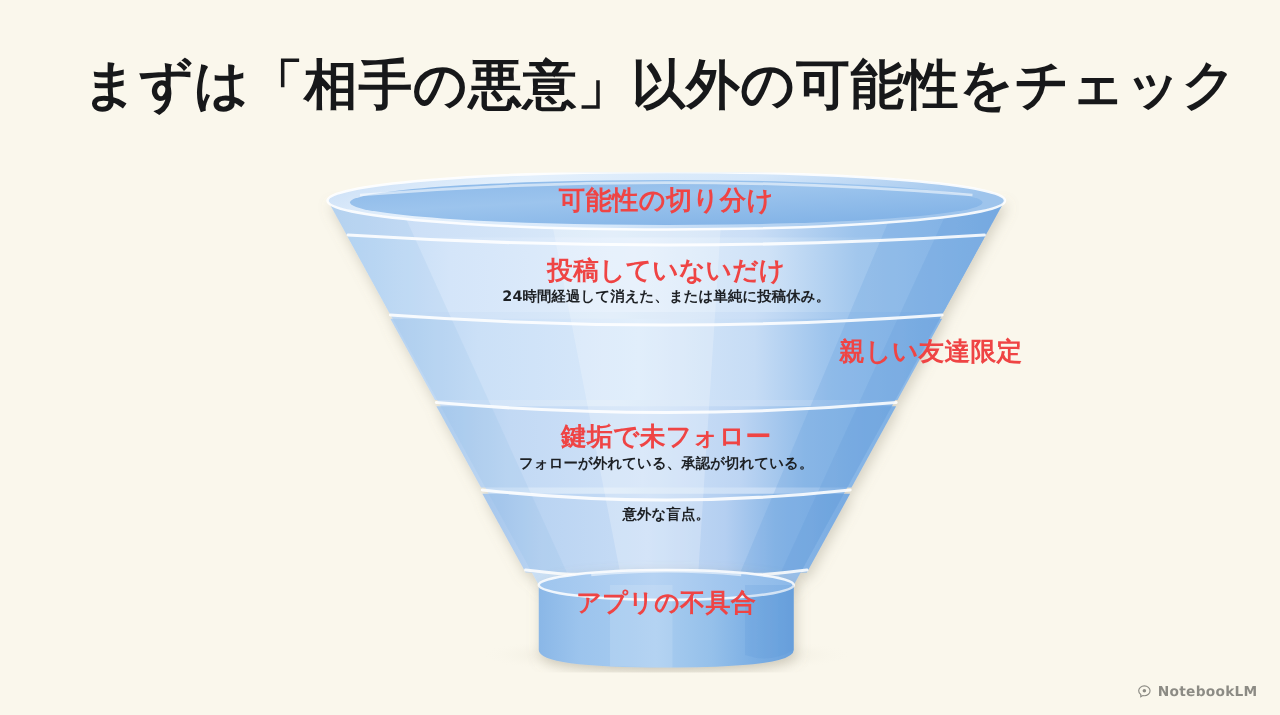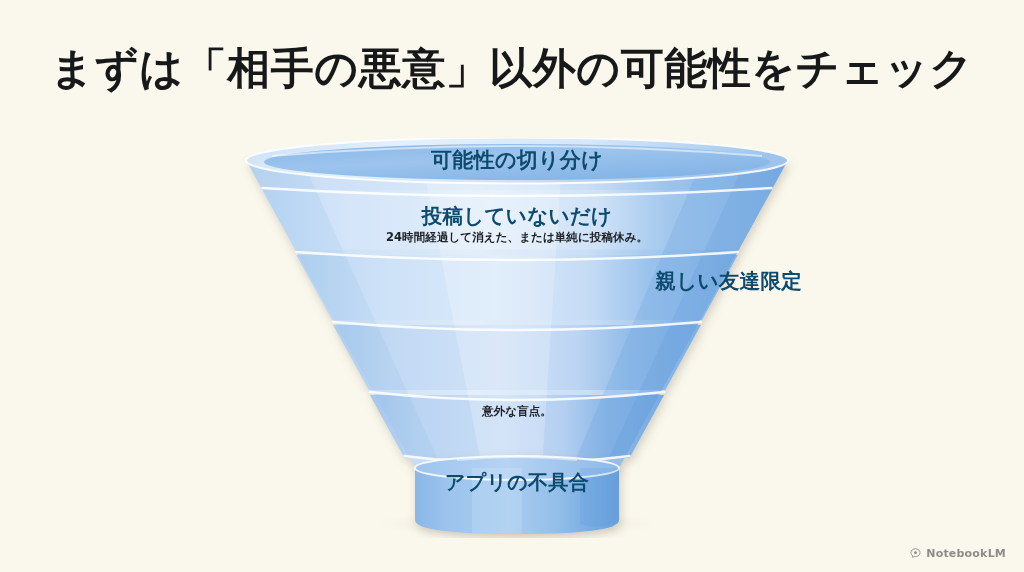--- a/index.html
+++ b/index.html
@@ -12,20 +12,21 @@
     background: #faf7ec;
     font-family: "DejaVu Sans", "Liberation Sans", sans-serif;
     overflow: hidden;
     position: relative;
   }
 
   #slide {
     position: absolute;
     inset: 0;
     background: #faf7ec;
+    margin-left: 16px;
   }
 
   
   #title {
     position: absolute;
     left: 0;
     top: 44px;
     width: 1024px;
     text-align: center;
     font-size: 43px;
@@ -64,21 +65,21 @@
   }
   .stage {
     position: absolute;
     width: 100%;
     text-align: center;
     pointer-events: auto;
   }
   .stage-title {
     font-size: 20px;
     font-weight: 700;
-    color: #0c4a6e;
+    color: #ef4444;
     line-height: 1.18;
     letter-spacing: 0.3px;
     white-space: nowrap;
   }
   .stage-sub {
     font-size: 11.5px;
     font-weight: 700;
     color: #1d2024;
     line-height: 1.25;
     margin-top: 2px;
@@ -289,20 +290,24 @@
 
       <div class="stage" id="stage-1">
         <div class="stage-title">投稿していないだけ</div>
         <div class="stage-sub">24時間経過して消えた、または単純に投稿休み。</div>
       </div>
 
       <div class="stage" id="stage-2">
         <div class="stage-title">親しい友達限定</div>
       </div>
 
+      <div class="stage" id="stage-3">
+        <div class="stage-title">鍵垢で未フォロー</div>
+        <div class="stage-sub">フォローが外れている、承認が切れている。</div>
+      </div>
 
       <div class="stage" id="stage-4">
         <div class="stage-sub">意外な盲点。</div>
       </div>
 
       <div class="stage" id="stage-5">
         <div class="stage-title">アプリの不具合</div>
       </div>
 
     </div>

